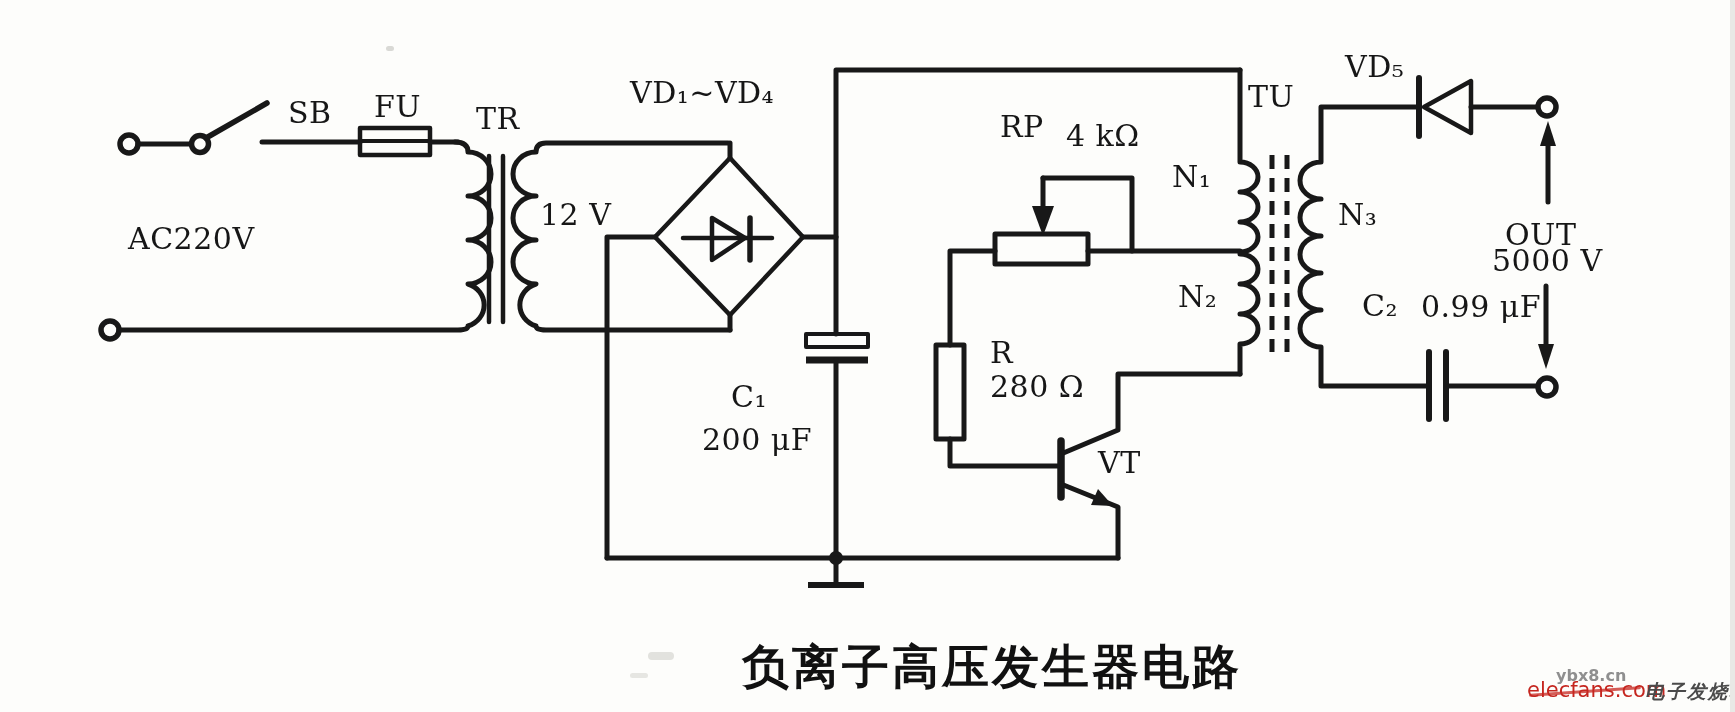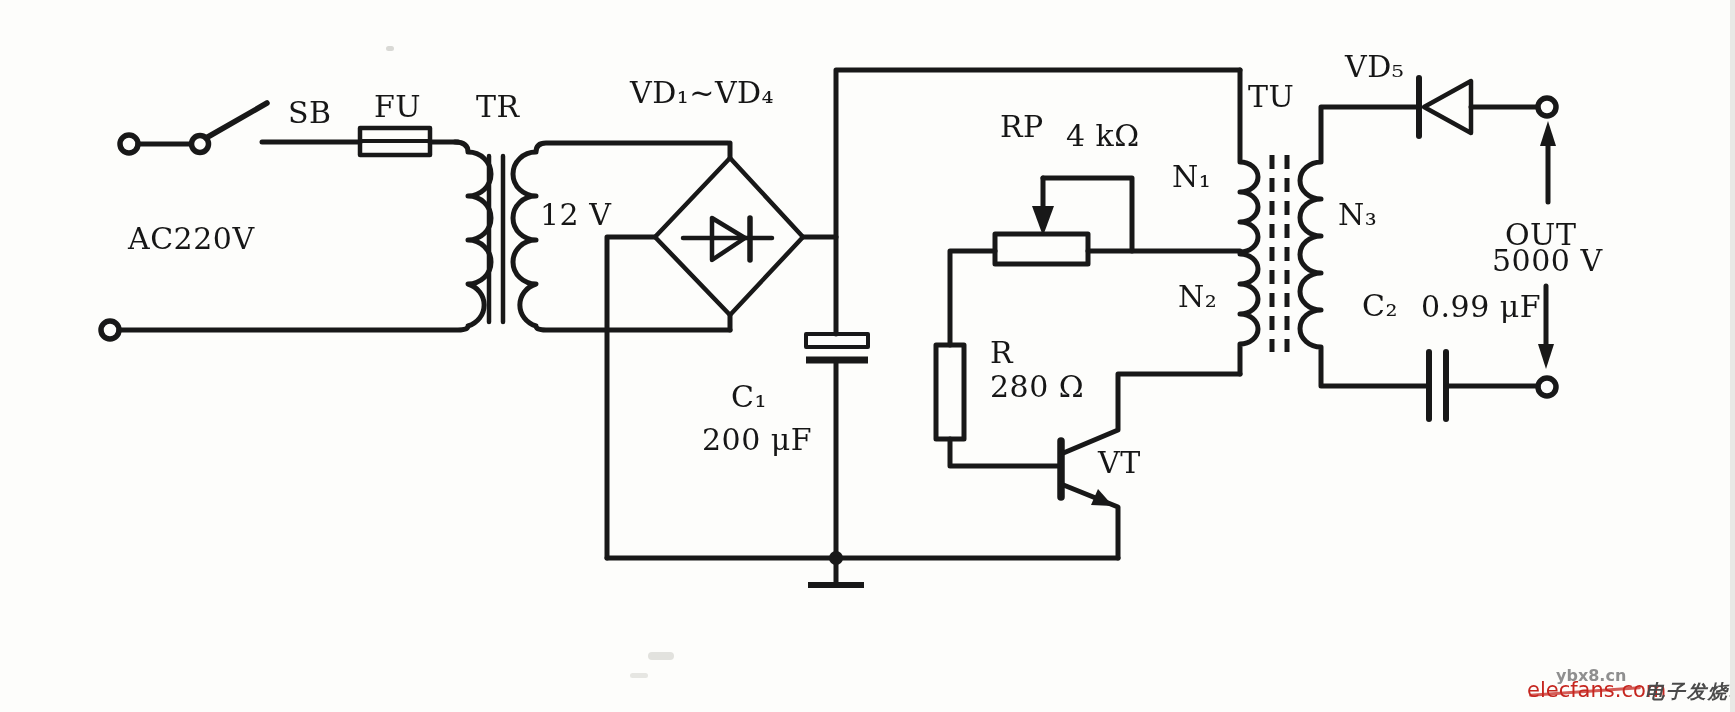--- a/index.html
+++ b/index.html
@@ -184,40 +184,41 @@
     <g>
       <path d="M1429,352 V419" stroke-width="6"></path>
       <path d="M1446,352 V419" stroke-width="6"></path>
       <path d="M1449,386 H1538"></path>
     </g>
   </svg>
 
   <div class="lbl" style="left:288px;top:98px">SB</div>
   <div class="lbl" style="left:374px;top:92px">FU</div>
   <div class="lbl" style="left:128px;top:224px">AC220V</div>
-  <div class="lbl" style="left:476px;top:92px">TR</div>
+  <div class="lbl" style="left:476px;top:104px">TR</div>
   <div class="lbl" style="left:540px;top:200px">12 V</div>
   <div class="lbl" style="left:630px;top:78px">VD₁~VD₄</div>
   <div class="lbl" style="left:731px;top:382px">C₁</div>
   <div class="lbl" style="left:702px;top:425px">200 μF</div>
   <div class="lbl" style="left:1000px;top:112px">RP</div>
   <div class="lbl" style="left:1066px;top:121px">4 kΩ</div>
   <div class="lbl" style="left:990px;top:338px">R</div>
   <div class="lbl" style="left:990px;top:372px">280 Ω</div>
   <div class="lbl" style="left:1098px;top:448px">VT</div>
   <div class="lbl" style="left:1172px;top:162px">N₁</div>
   <div class="lbl" style="left:1178px;top:282px">N₂</div>
   <div class="lbl" style="left:1248px;top:82px">TU</div>
   <div class="lbl" style="left:1338px;top:200px">N₃</div>
   <div class="lbl" style="left:1345px;top:52px">VD₅</div>
   <div class="lbl" style="left:1505px;top:220px">OUT</div>
   <div class="lbl" style="left:1492px;top:246px">5000 V</div>
   <div class="lbl" style="left:1362px;top:291px">C₂</div>
   <div class="lbl" style="left:1421px;top:292px">0.99 μF</div>
 
+  <div id="diagram-title">负离子高压发生器电路</div>
 
   <div id="wm-top" class="wm">ybx8.cn</div>
   <div id="wm-main" class="wm">elecfans.com</div>
   <div id="wm-cn" class="wm">电子发烧友</div>
   <div id="wm-swoosh"></div>
 
   <div id="artifact-right-edge" class="artifact"></div>
   <div id="artifact-smudge-1" class="artifact"></div>
   <div id="artifact-smudge-2" class="artifact"></div>
   <div id="artifact-smudge-3" class="artifact"></div>

